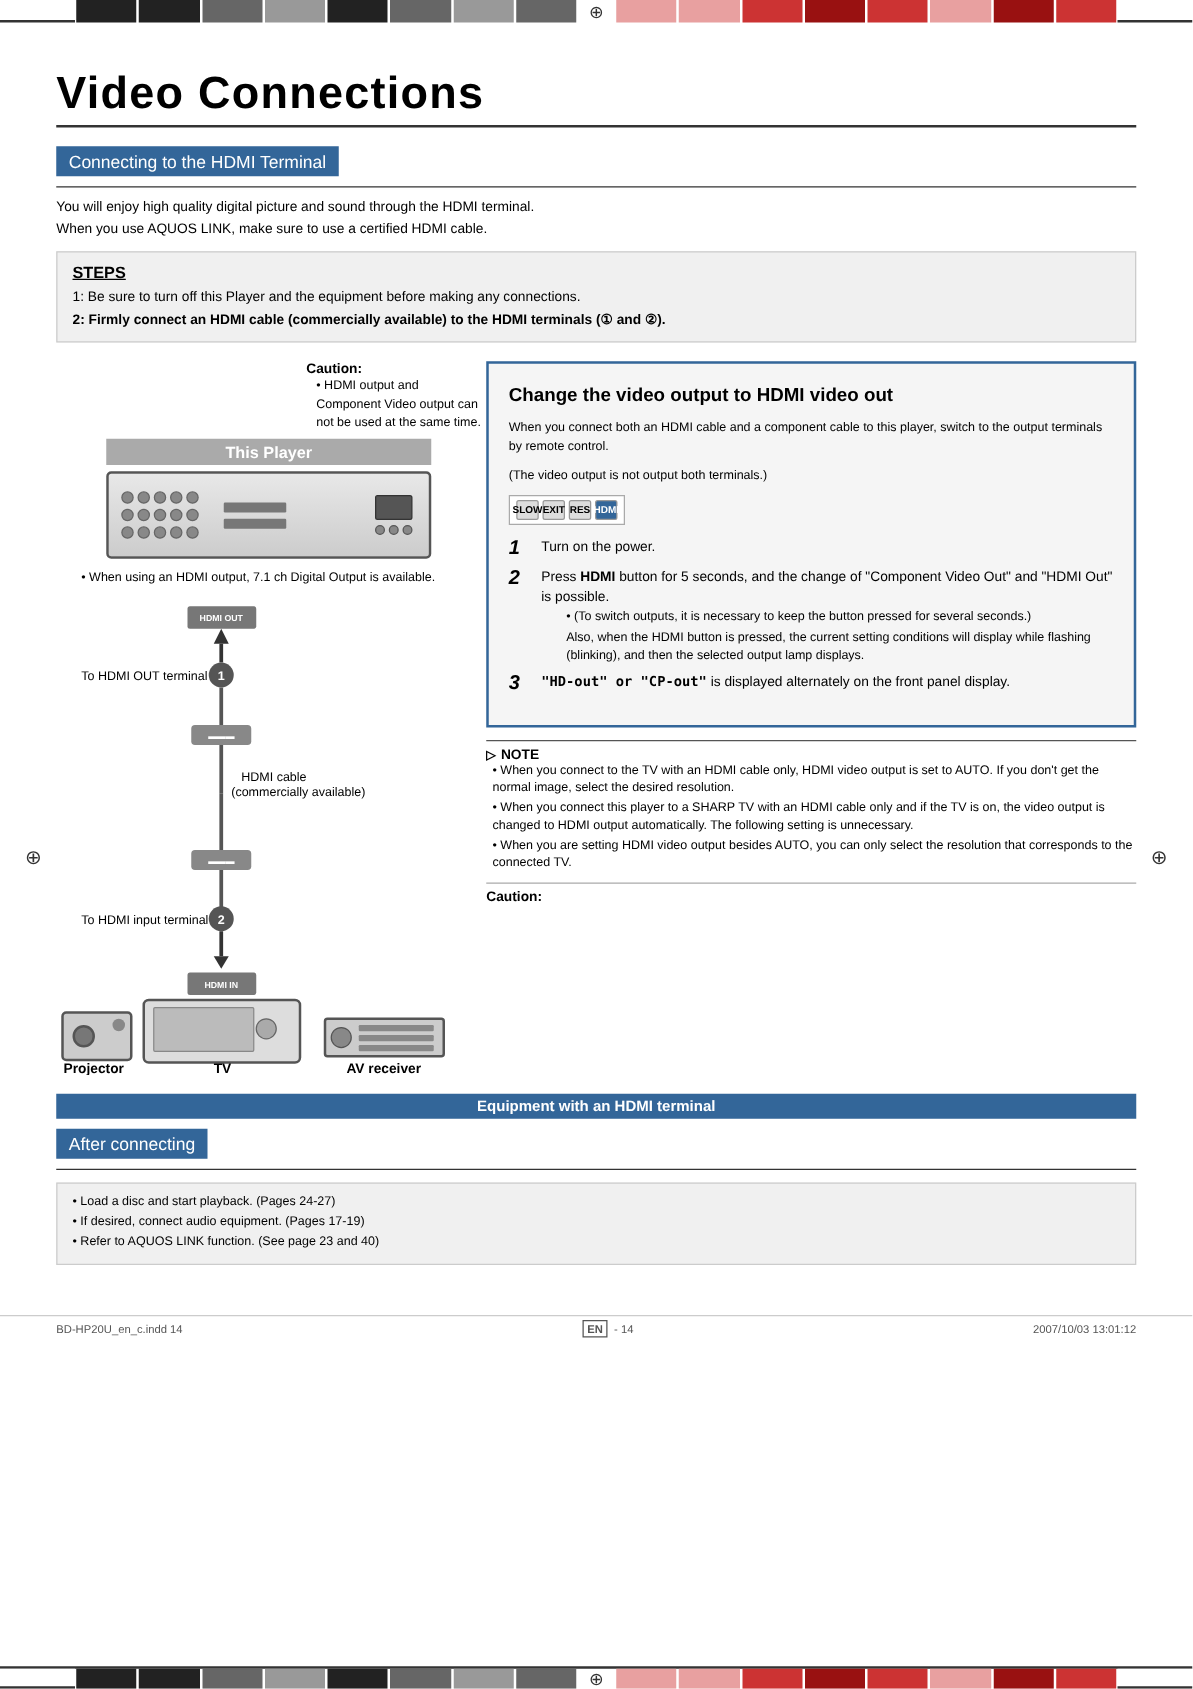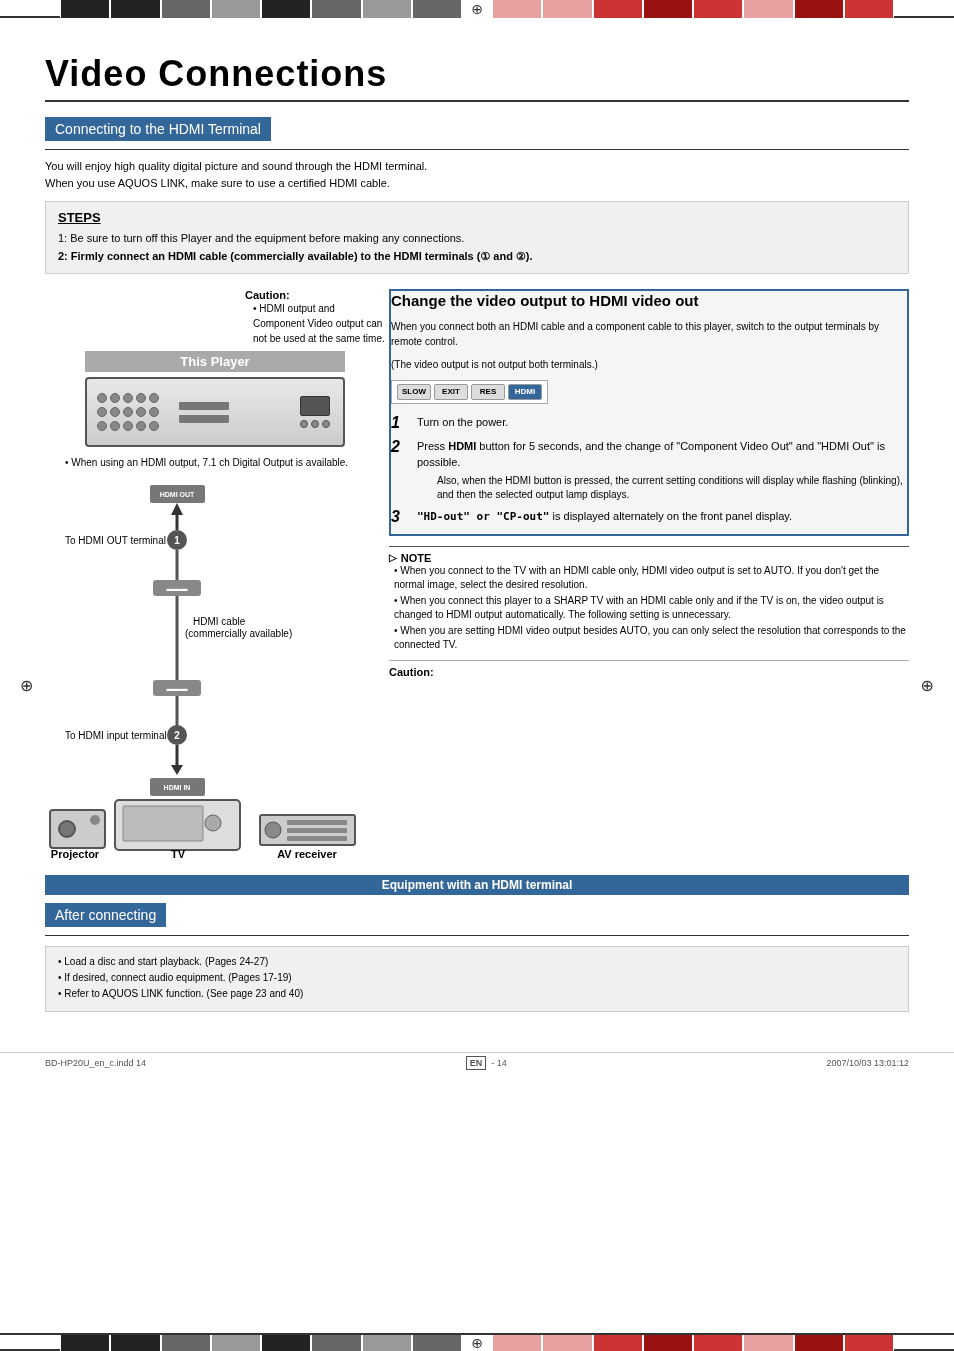--- a/index.html
+++ b/index.html
@@ -217,21 +217,21 @@
       font-size: 10px;
       line-height: 1.5;
       margin-bottom: 10px;
       margin-left: 20px;
     }
 
     
     .change-video-box {
       background: #f5f5f5;
       border: 2px solid #336699;
-      padding: 0;
+      padding: 16px;
       margin-bottom: 10px;
     }
     .change-video-title {
       font-size: 15px;
       font-weight: bold;
       color: #000;
       margin-bottom: 8px;
       line-height: 1.3;
     }
     .change-video-desc {
@@ -244,21 +244,21 @@
     .remote-buttons {
       display: flex;
       gap: 3px;
       margin-bottom: 10px;
       border: 1px solid #aaa;
       padding: 3px 5px;
       width: fit-content;
       background: #fff;
     }
     .remote-btn {
-      width: 34px;
+      width: 18px;
       height: 16px;
       background: #ddd;
       border: 1px solid #999;
       border-radius: 2px;
       font-size: 8px;
       display: flex;
       align-items: center;
       justify-content: center;
       font-weight: bold;
     }
@@ -564,20 +564,21 @@
         <div class="numbered-steps">
           <div class="num-step">
             <span class="num">1</span>
             <span class="step-text">Turn on the power.</span>
           </div>
           <div class="num-step">
             <span class="num">2</span>
             <div class="step-text">
               Press <strong>HDMI</strong> button for 5 seconds, and the change of "Component Video Out" and "HDMI Out" is possible.
               <div class="step2-sub">
+                <div class="step2-sub-item">(To switch outputs, it is necessary to keep the button pressed for several seconds.)</div>
                 <div style="margin-top:3px;font-size:10px;line-height:1.4;">Also, when the HDMI button is pressed, the current setting conditions will display while flashing (blinking), and then the selected output lamp displays.</div>
               </div>
             </div>
           </div>
           <div class="num-step">
             <span class="num">3</span>
             <span class="step-text">
               <span class="step3-display">"HD-out" or "CP-out"</span> is displayed alternately on the front panel display.
             </span>
           </div>

